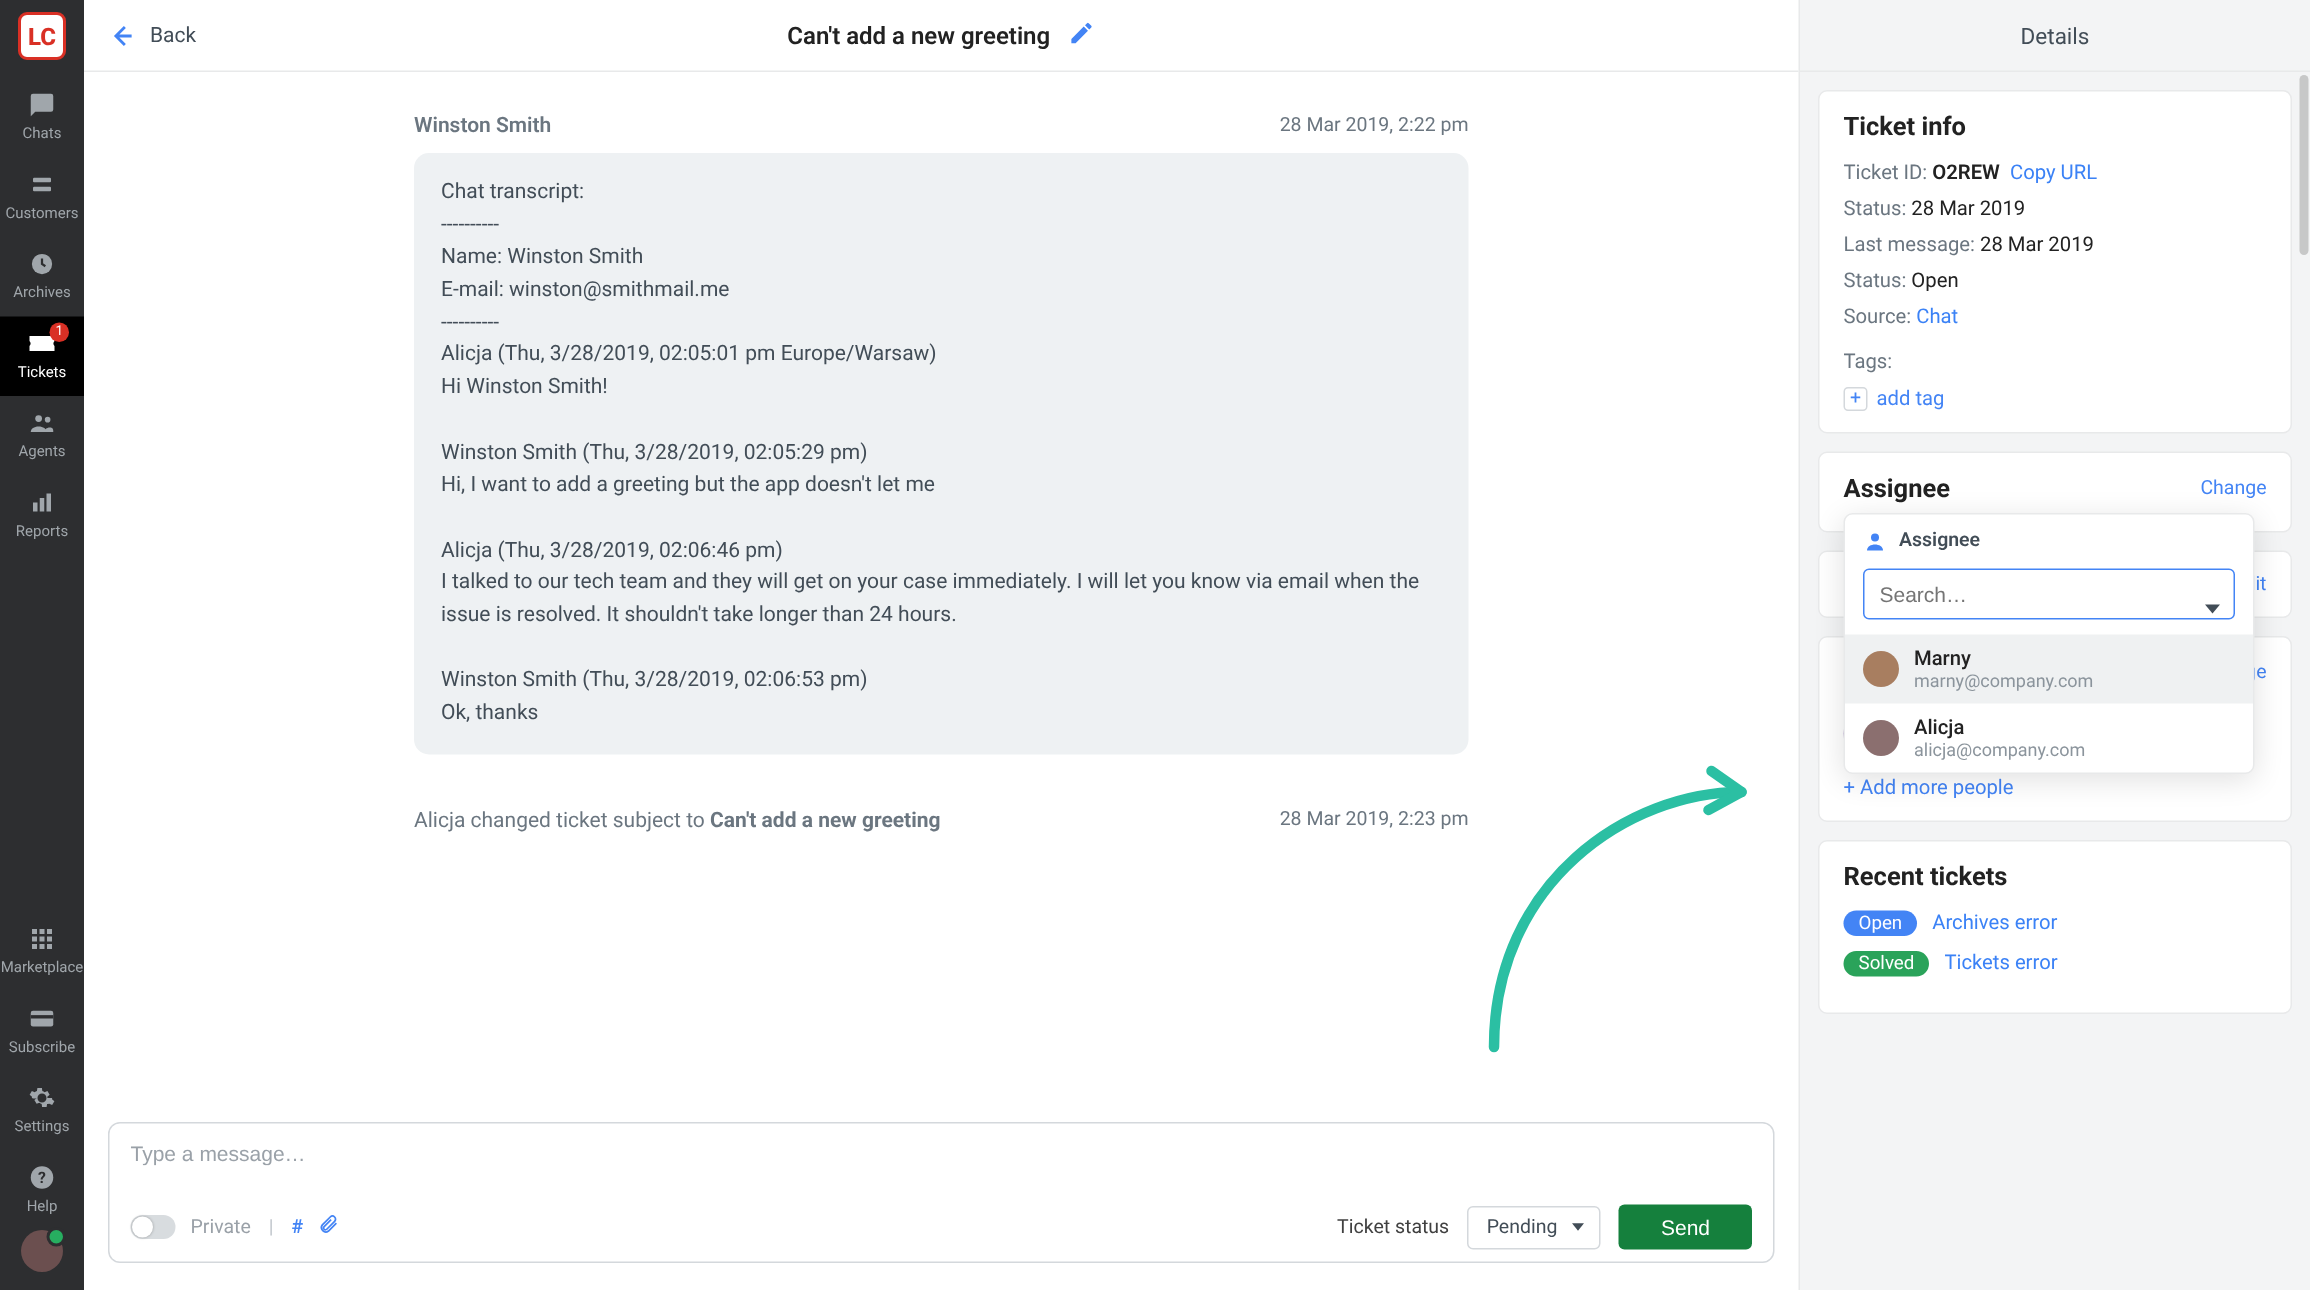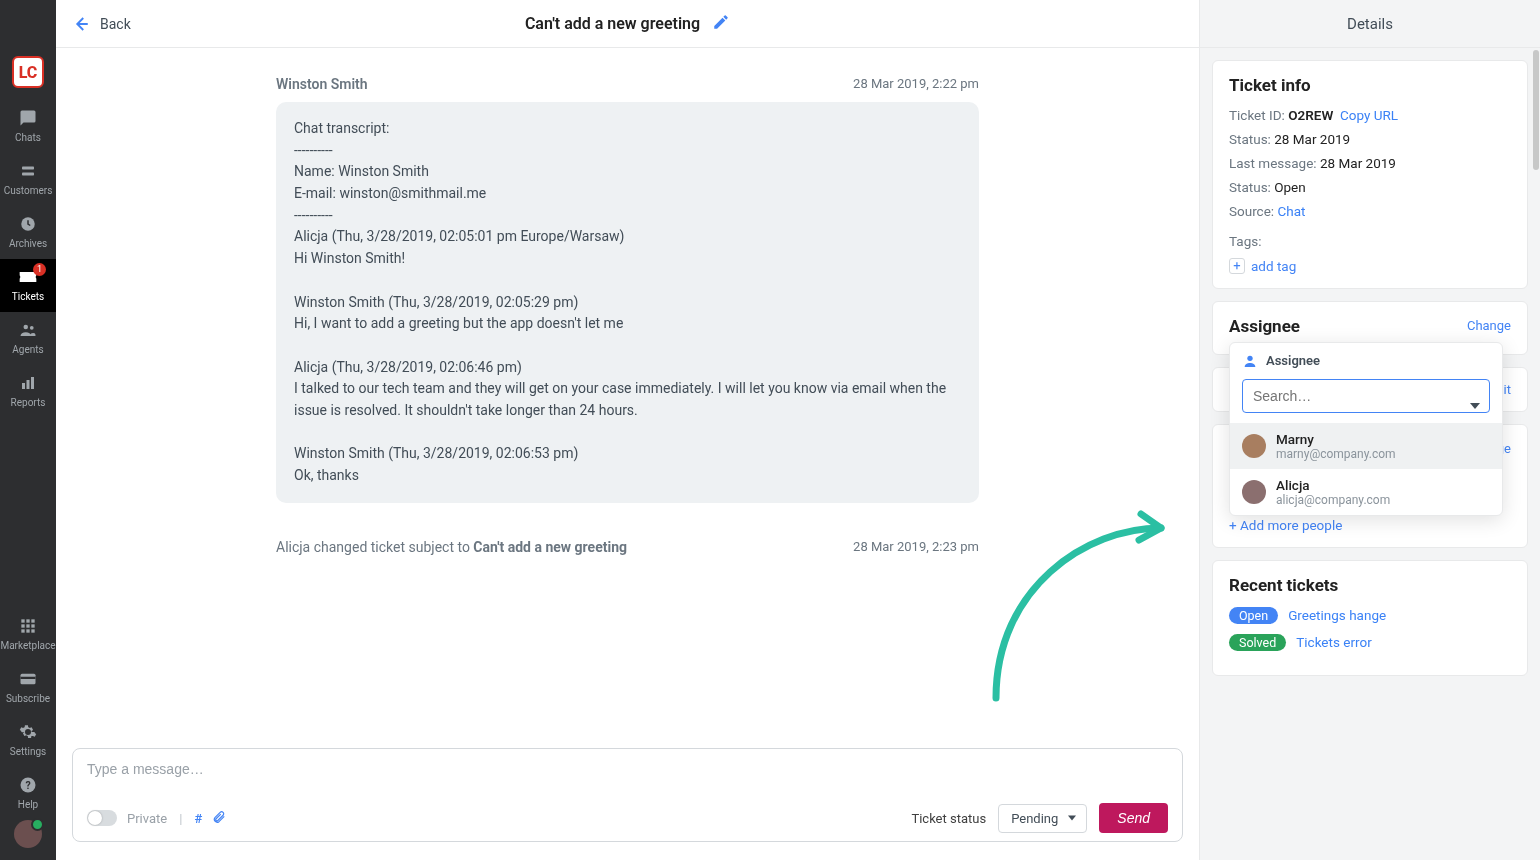--- a/index.html
+++ b/index.html
@@ -1,19 +1,19 @@
 <!DOCTYPE html>
 <html><head>
 <meta charset="utf-8">
 <style>
 * { box-sizing: border-box; margin: 0; padding: 0; }
 body { font-family: -apple-system, BlinkMacSystemFont, "Segoe UI", Roboto, Helvetica, Arial, sans-serif; font-size: 14px; color: #424d57; background: #fff; overflow: hidden; }
 .app { display: flex; width: 1540px; height: 860px; }
 .sidebar { width: 56px; background: #2d2e30; display: flex; flex-direction: column; align-items: center; padding-top: 8px; color: #a0a6ab; }
-.logo { width: 32px; height: 32px; background: #fff; border-radius: 6px; display: flex; align-items: center; justify-content: center; font-weight: 800; color: #d93025; font-size: 16px; margin-bottom: 12px; border: 2px solid #d93025; margin-top: 48px;}
+.logo { width: 32px; height: 32px; background: #fff; border-radius: 6px; display: flex; align-items: center; justify-content: center; font-weight: 800; color: #d93025; font-size: 16px; margin-bottom: 12px; border: 2px solid #d93025;}
 .nav-item { width: 56px; padding: 8px 0 10px; display: flex; flex-direction: column; align-items: center; cursor: pointer; position: relative; font-size: 10px; }
 .nav-item.active { background: #000; color: #fff; }
 .nav-icon { width: 20px; height: 20px; margin-bottom: 4px; display:flex; align-items:center; justify-content:center; }
 .nav-label { font-size: 10px; }
 .nav-badge { position:absolute; top:4px; right:10px; background:#d93025; color:#fff; font-size:9px; border-radius:8px; padding:0 4px; line-height:13px; min-width:13px; text-align:center;}
 .sidebar-spacer { flex: 1; }
 .avatar-me { width: 28px; height: 28px; border-radius: 50%; background: #6b4f4f; margin-bottom: 12px; position: relative; }
 .avatar-me::after { content:""; position:absolute; top:-2px; right:-2px; width:9px; height:9px; background:#27ae60; border:2px solid #2d2e30; border-radius:50%; }
 
 .main { flex: 1; display: flex; flex-direction: column; border-right: 1px solid #e8e9ea; }
@@ -40,21 +40,21 @@
 .composer-input { border:none; outline:none; width:100%; font-size:14px; color:#8b5cf6; }
 .composer-input::placeholder { color:#9aa1a8; }
 .composer-footer { position:absolute; bottom:8px; left:14px; right:14px; display:flex; align-items:center; justify-content:space-between;margin-top:20px;}
 .cf-left { display:flex; align-items:center; gap:10px; color:#9aa1a8; font-size:13px;}
 .toggle { width:30px; height:16px; border-radius:10px; background:#d8dcdf; position:relative;}
 .toggle::after{ content:""; width:14px; height:14px; background:#fff; border-radius:50%; position:absolute; top:1px; left:1px; box-shadow:0 0 2px rgba(0,0,0,.3);}
 .cf-right { display:flex; align-items:center; gap:12px;}
 .status-label { font-size:13px; color:#404040;}
 .select { border:1px solid #d4d8dc; border-radius:4px; padding:6px 28px 6px 12px; position:relative; cursor:pointer; font-size:13px;}
 .select::after { content:""; position:absolute; right:10px; top:50%; width:0;height:0; border-left:4px solid transparent; border-right:4px solid transparent; border-top:5px solid #424d57; transform: translateY(-50%);}
-.btn-send { background:#be185d; color:#fff; border:none; border-radius:4px; padding:7px 18px; font-size:14px; cursor:pointer;font-style:italic;}
+.btn-send { background:#15803d; color:#fff; border:none; border-radius:4px; padding:7px 28px; font-size:14px; cursor:pointer;}
 
 .details { width: 340px; background:#f3f4f5; display:flex; flex-direction:column; }
 .details-header { height:48px; display:flex; align-items:center; justify-content:center; border-bottom:1px solid #e8e9ea; font-size:15px; color:#424d57; background:#f3f4f5;}
 .details-body { flex:1; overflow:auto; padding:12px; display:flex; flex-direction:column; gap:12px; position:relative;}
 .card { background:#fff; border:1px solid #e8e9ea; border-radius:6px; padding:14px 16px; position: relative;}
 .card-title { font-weight:700; font-size:17px; margin-bottom:12px; color:#222;}
 .kv { font-size:13.5px; color:#6b7680; margin-bottom:8px; }
 .kv .val { color:#222; }
 .link { color:#3b82f6; cursor:pointer; }
 .add-tag { display:inline-flex; gap:6px; align-items:center; color:#4384f5; cursor:pointer; font-size:13.5px;}
@@ -373,21 +373,21 @@
             <span class="req-email">winston@smithmail.me</span>
           </div>
         </div>
         <span class="add-people">+ Add more people</span>
       </div>
 
       <div class="card">
         <div class="card-title">Recent tickets</div>
         <div class="rt-row">
           <span class="badge open">Open</span>
-          <span class="link">Greetings hange</span>
+          <span class="link">Archives error</span>
         </div>
         <div class="rt-row">
           <span class="badge solved">Solved</span>
           <span class="link">Tickets error</span>
         </div>
       </div>
 
     </div>
   </div>
 

